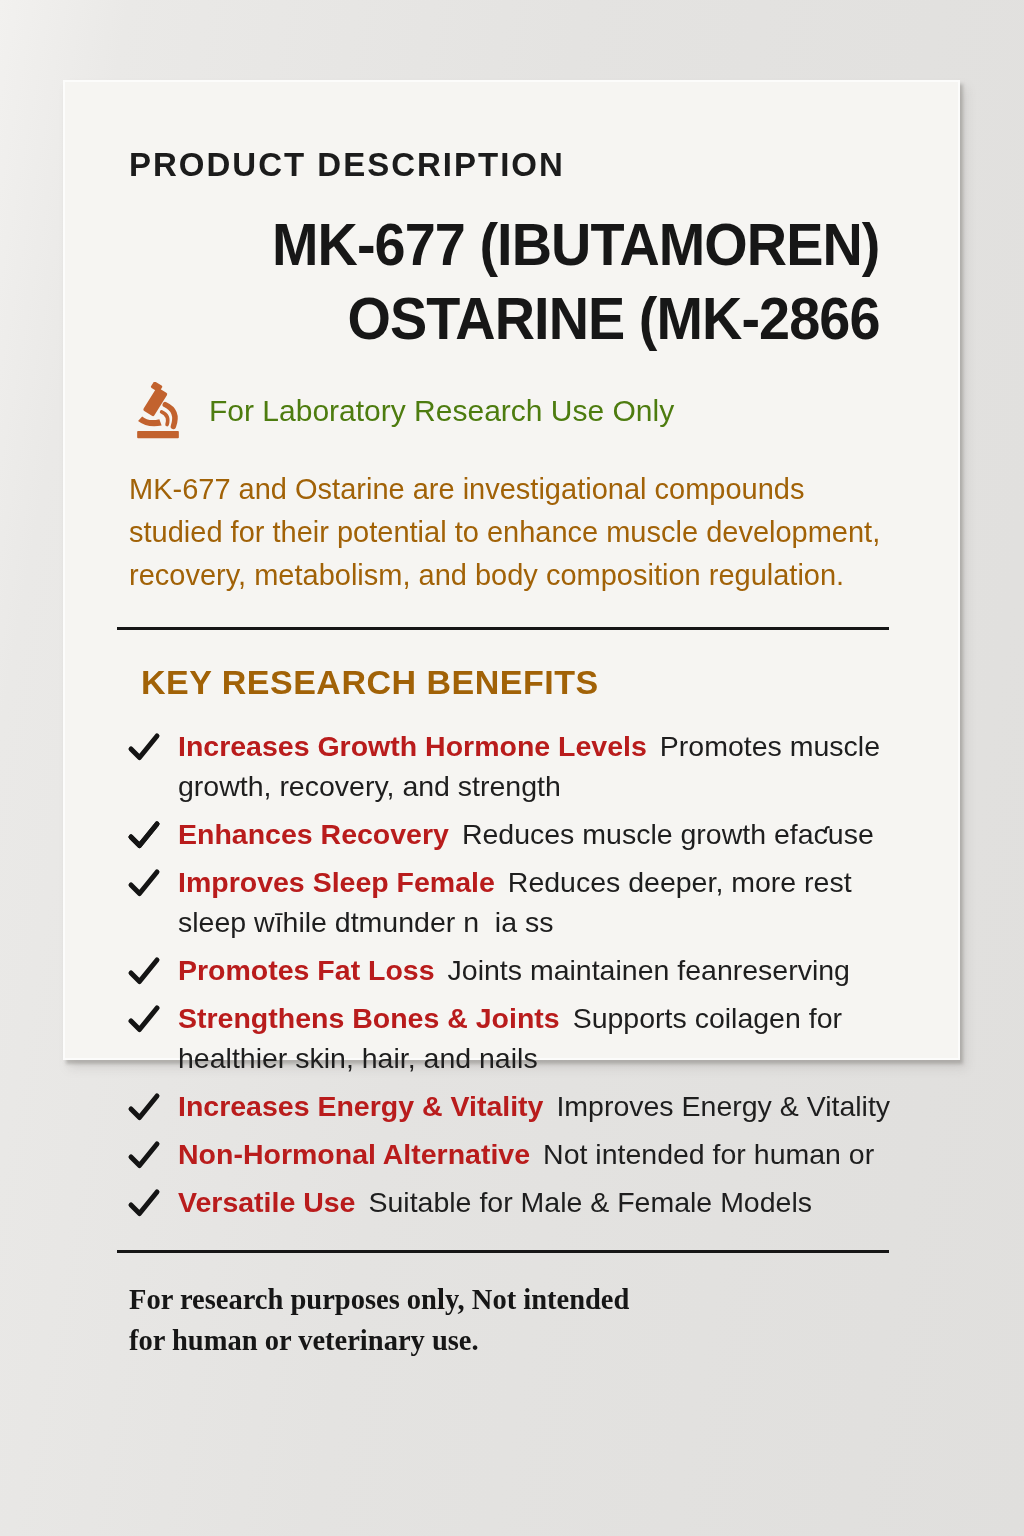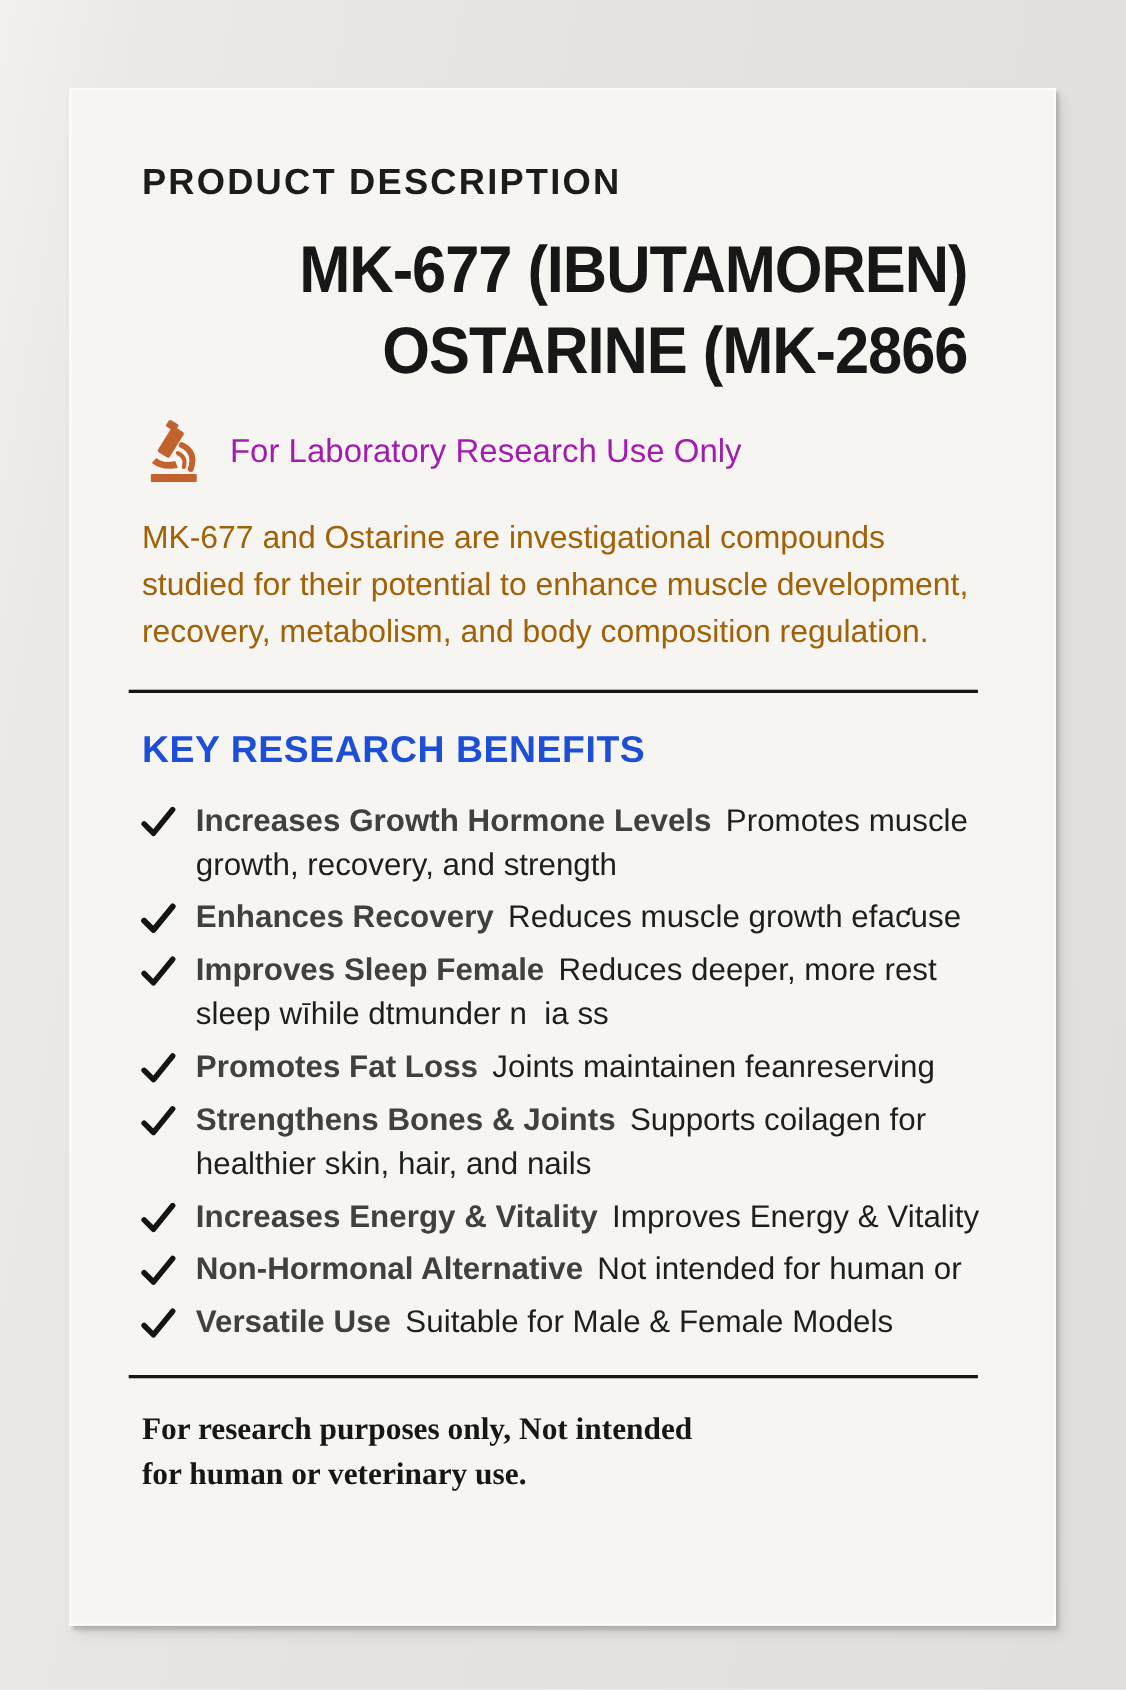--- a/index.html
+++ b/index.html
@@ -3,47 +3,47 @@
 <meta charset="utf-8">
 <style>
   html,body{margin:0;padding:0;}
   body{
     width:1024px;height:1536px;position:relative;overflow:hidden;
     background:linear-gradient(100deg,#f2f1ef 0%,#eae9e7 10%,#e4e3e1 45%,#e0dfdd 100%);
     font-family:"Liberation Sans",sans-serif;color:#191919;
     -webkit-font-smoothing:antialiased;
   }
   .card{
-    position:absolute;left:63px;top:80px;width:897px;height:1398px;
+    position:absolute;left:63px;top:80px;width:897px;height:980px;
     background:#f6f5f2;box-sizing:border-box;
     padding:66px 24px 0 66px;
     box-shadow:inset 0 0 0 2px rgba(255,255,255,.65),
                3px 4px 3px rgba(120,118,114,.38),
                6px 8px 10px rgba(120,118,114,.18);
   }
   .eyebrow{
     font-size:33px;font-weight:700;letter-spacing:2px;line-height:38px;color:#1c1c1c;
   }
   .title{margin:24px 0 0;padding:0;font-size:60px;line-height:74px;font-weight:700;letter-spacing:-1px;color:#171717;text-align:right;}
   .title-line{display:block;transform:scaleX(.93);transform-origin:left center;white-space:nowrap;}
   .lab-row{margin-top:26px;display:flex;align-items:center;gap:22px;height:58px;}
   .micro{width:58px;height:58px;flex:0 0 auto;display:block;}
   .micro svg{width:100%;height:100%;display:block;}
-  .lab-text{font-size:30px;line-height:36px;color:#a21caf;}
+  .lab-text{font-size:30px;line-height:36px;color:#4d7c0f;}
   .intro{margin:28px 0 0;font-size:29px;line-height:43px;width:820px;white-space:pre-wrap;color:#a16207;}
   .divider{border:none;border-top:3px solid #161616;margin:30px 0 0 -12px;width:772px;}
   .divider2{margin-top:28px;}
-  .benefits-heading{margin:32px 0 0;font-size:34px;line-height:40px;font-weight:700;letter-spacing:.5px;color:#1d4ed8;}
+  .benefits-heading{margin:32px 12px 0;font-size:34px;line-height:40px;font-weight:700;letter-spacing:.5px;color:#a16207;}
   .benefits{list-style:none;margin:24px 0 0;padding:0;width:810px;}
   .benefit{position:relative;padding-left:49px;font-size:28.5px;line-height:40px;margin-bottom:8px;}
   .benefit:last-child{margin-bottom:0;}
   .check{position:absolute;left:-2px;top:5px;width:34px;height:34px;}
   .check svg{width:100%;height:100%;display:block;}
   .benefit-text{white-space:pre-wrap;}
-  .bt{font-weight:700;color:#404040;}
+  .bt{font-weight:700;color:#b91c1c;}
   .bd{margin-left:13px;color:#1e1e1e;}
   .footer{margin:26px 0 0;font-size:28.5px;line-height:41px;font-weight:700;white-space:pre-wrap;color:#161616;font-family:Liberation Serif, serif;}
 </style>
 </head>
 <body>
 
 <div class="page">
   <div class="card">
 
     <div class="eyebrow">PRODUCT DESCRIPTION</div>

